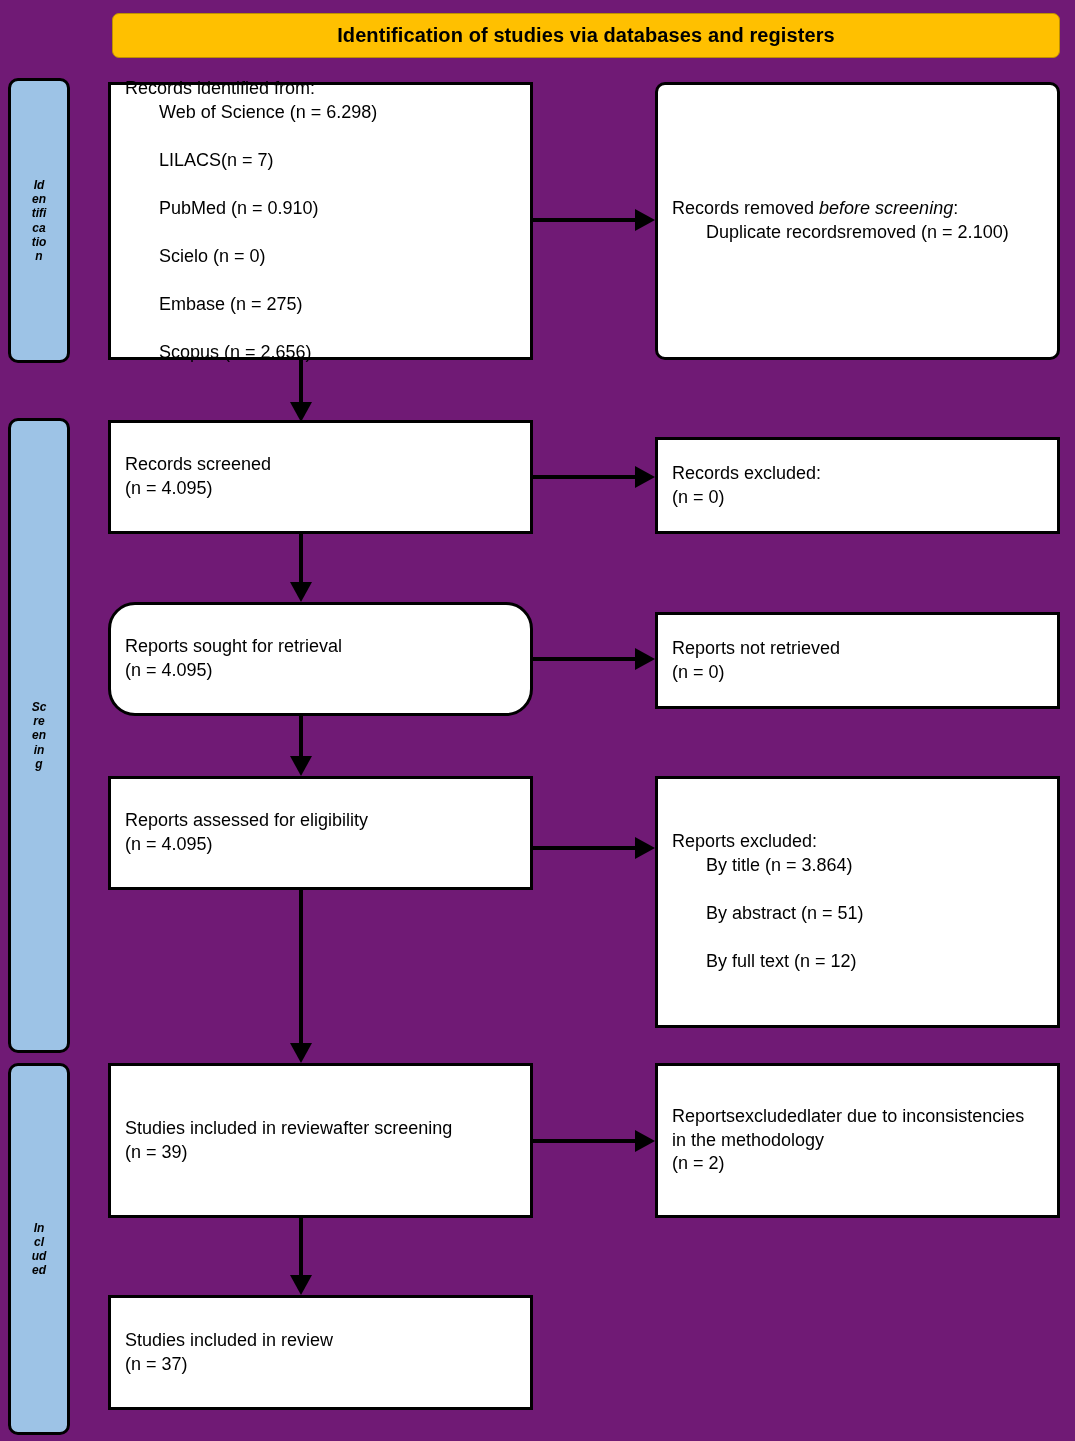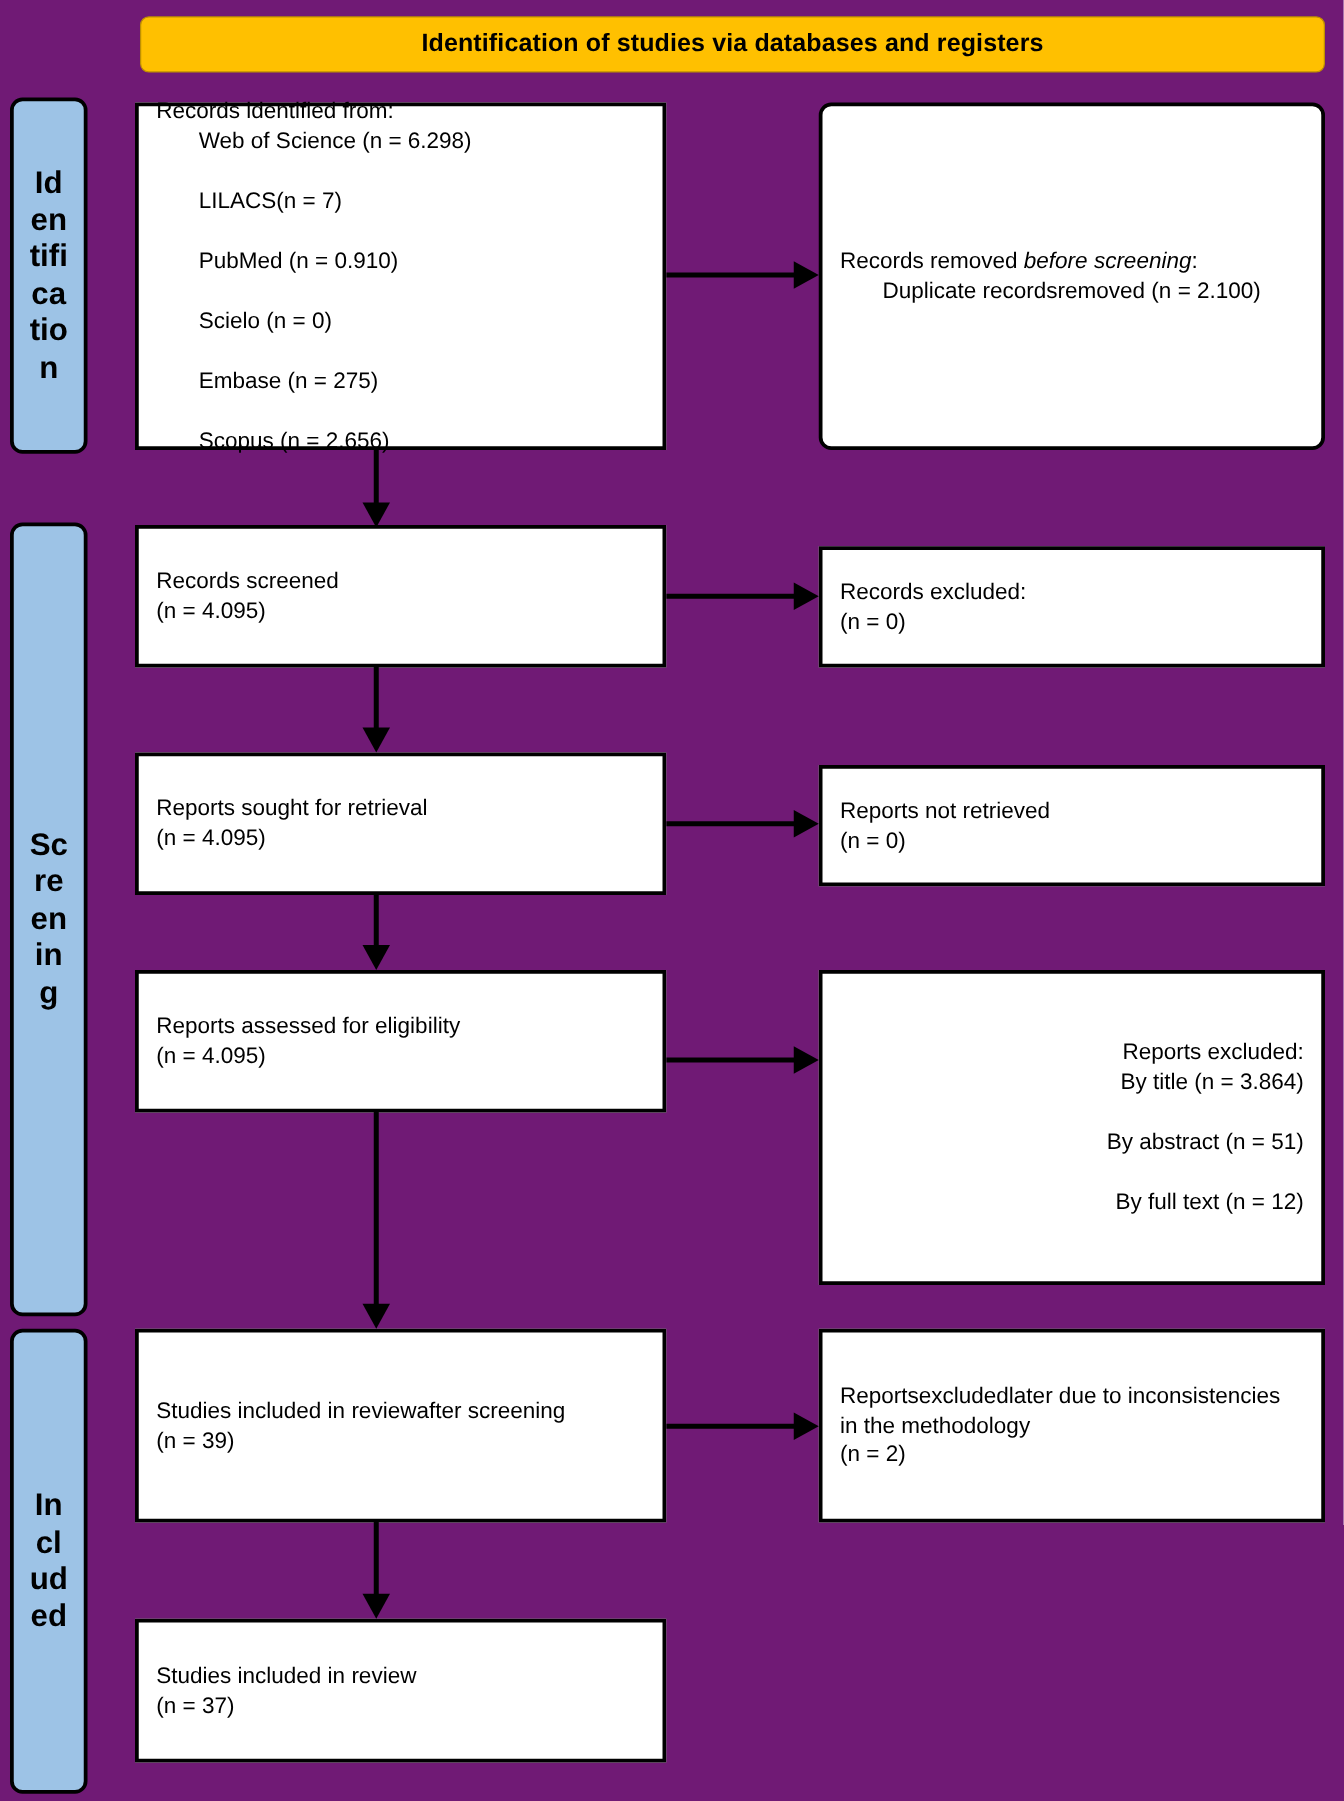--- a/index.html
+++ b/index.html
@@ -48,27 +48,28 @@
     width: 62px;
     background: #9DC3E6;
     border: 3px solid #000000;
     border-radius: 10px;
     box-sizing: border-box;
     display: flex;
     align-items: center;
     justify-content: center;
   }
   .stage-label {
-    font-size: 25px;
+    font-size: 12px;
     font-weight: bold;
     line-height: 1.18;
     color: #000000;
     text-align: center;
     white-space: pre-line;
     width: 34px;
+    font-style: italic;
   }
   #stage-identification { top: 78px;   height: 285px; }
   #stage-screening      { top: 418px;  height: 635px; }
   #stage-included       { top: 1063px; height: 372px; }
 
   
   .box {
     position: absolute;
     background: #ffffff;
     border: 3px solid #000000;
@@ -83,30 +84,30 @@
     line-height: 1.33;
     color: #000000;
     white-space: pre-line;
   }
   .box-text .ital { font-style: italic; }
   .indent { display: block; padding-left: 34px; }
 
   
   #box-identified        { left: 108px; top: 82px;   width: 425px; height: 278px; }
   #box-screened          { left: 108px; top: 420px;  width: 425px; height: 114px; }
-  #box-sought            { left: 108px; top: 602px;  width: 425px; height: 114px; }
+  #box-sought            { left: 108px; top: 602px;  width: 425px; height: 114px; border-radius: 27px; }
   #box-assessed          { left: 108px; top: 776px;  width: 425px; height: 114px; }
   #box-included-after    { left: 108px; top: 1063px; width: 425px; height: 155px; }
   #box-included-final    { left: 108px; top: 1295px; width: 425px; height: 115px; }
 
   
   #box-removed           { left: 655px; top: 82px;   width: 405px; height: 278px; border-radius: 10px; }
   #box-records-excluded  { left: 655px; top: 437px;  width: 405px; height: 97px;  }
   #box-not-retrieved     { left: 655px; top: 612px;  width: 405px; height: 97px;  }
-  #box-reports-excluded  { left: 655px; top: 776px;  width: 405px; height: 252px; text-align: right; }
+  #box-reports-excluded  { left: 655px; top: 776px;  width: 405px; height: 252px; }
   #box-later-excluded    { left: 655px; top: 1063px; width: 405px; height: 155px; }
 
   
   .conn {
     position: absolute;
     pointer-events: none;
   }
   .conn svg { display: block; }
 </style>
 </head>

